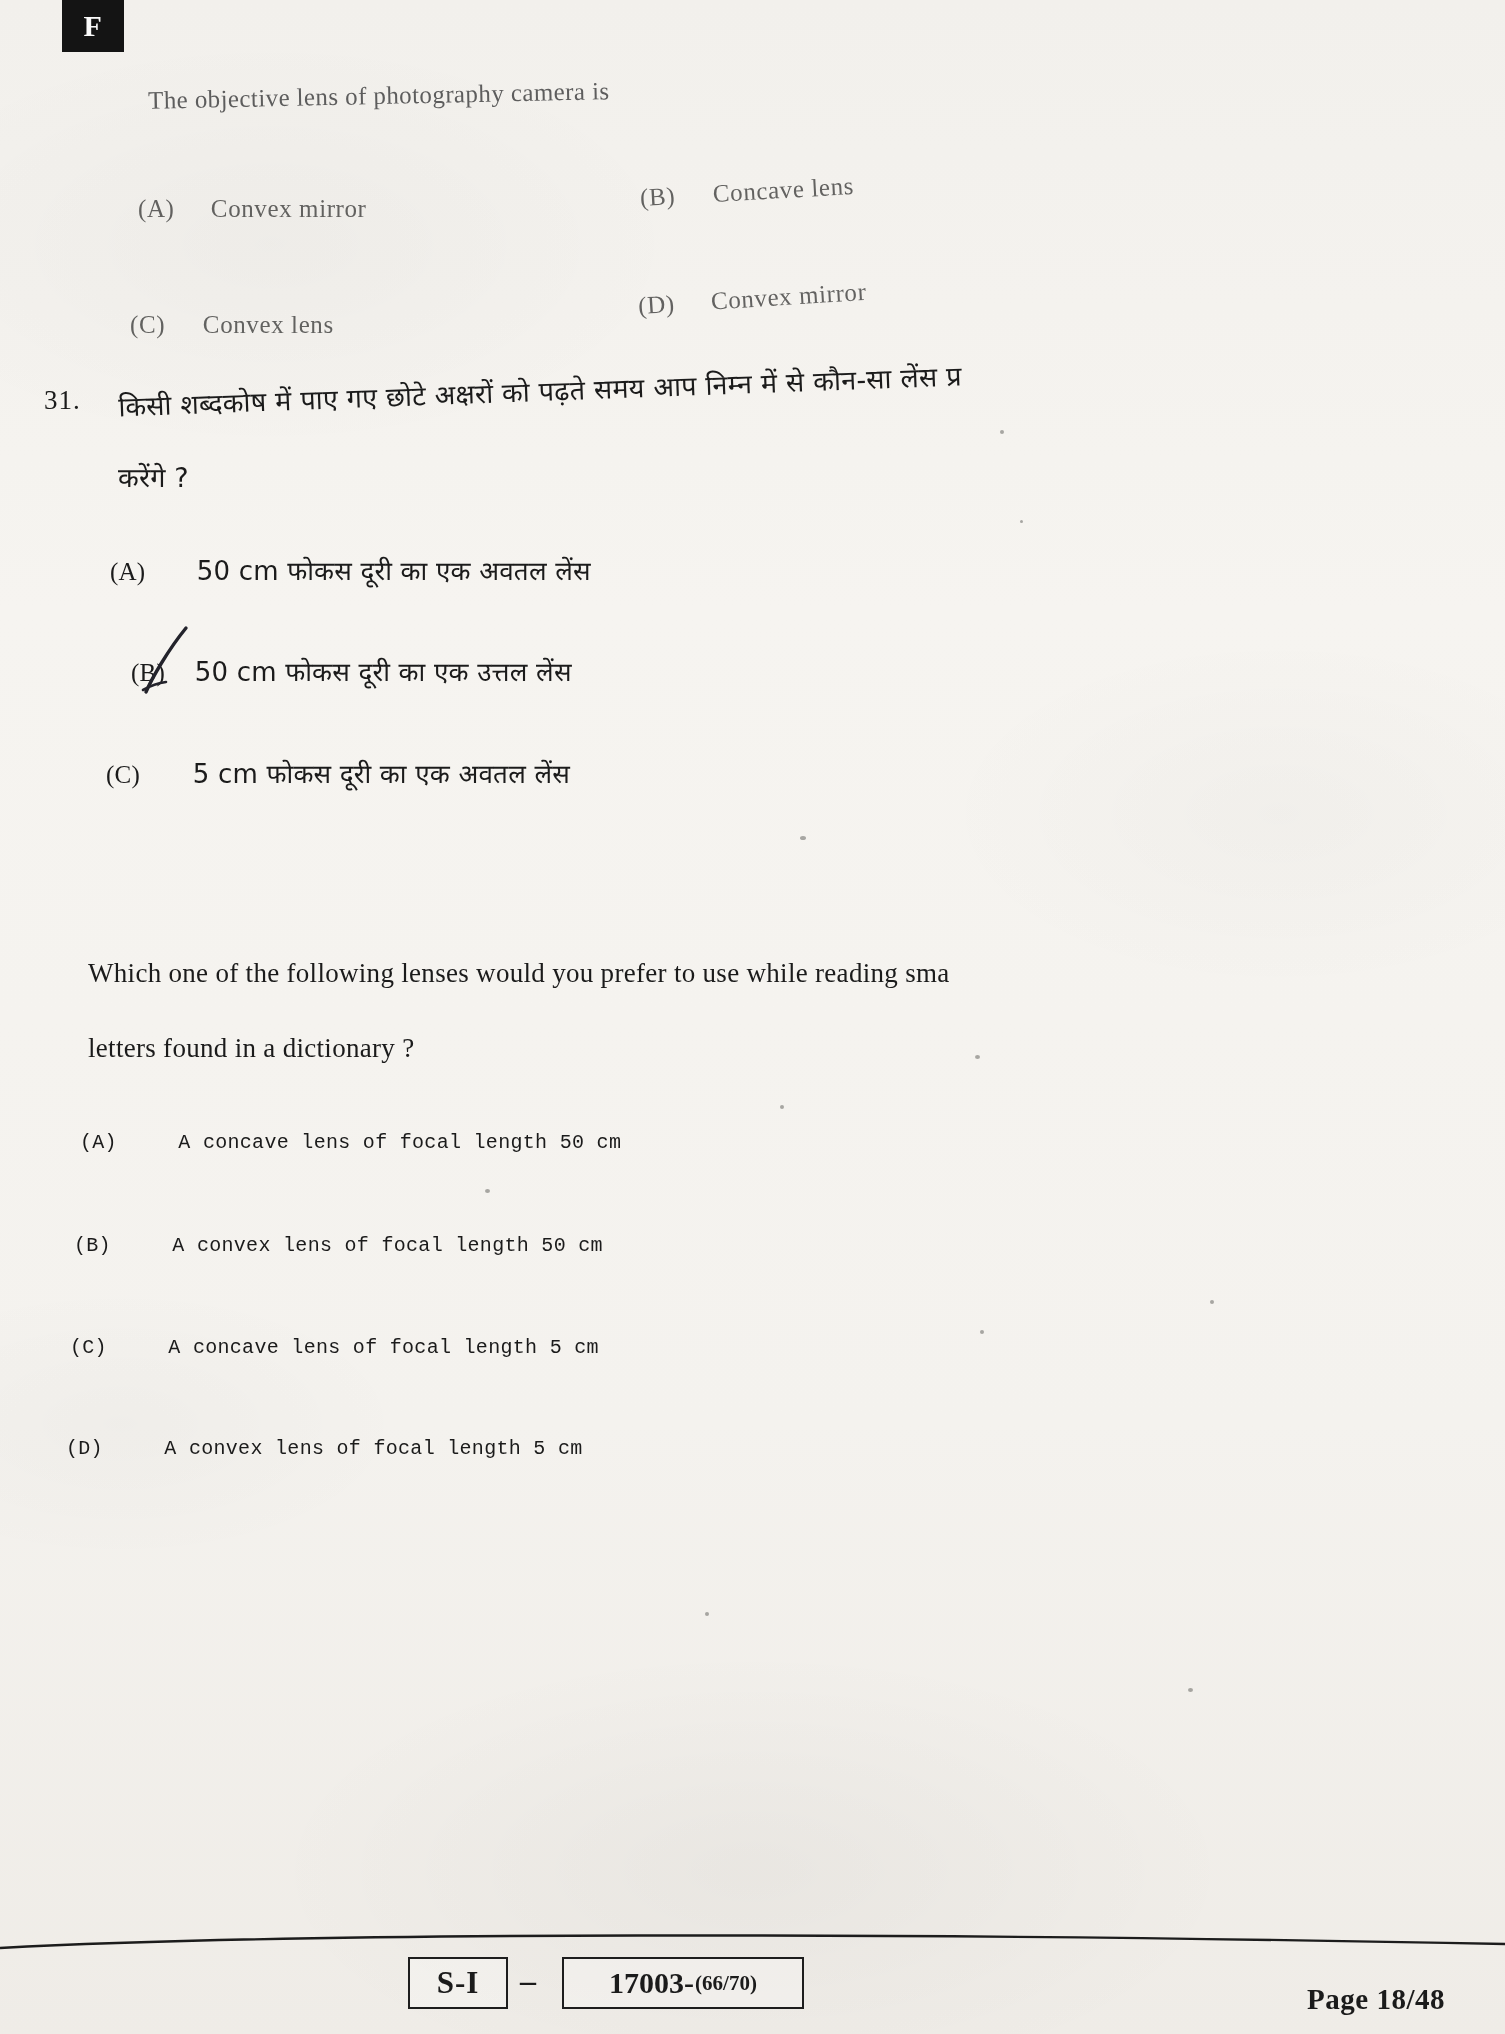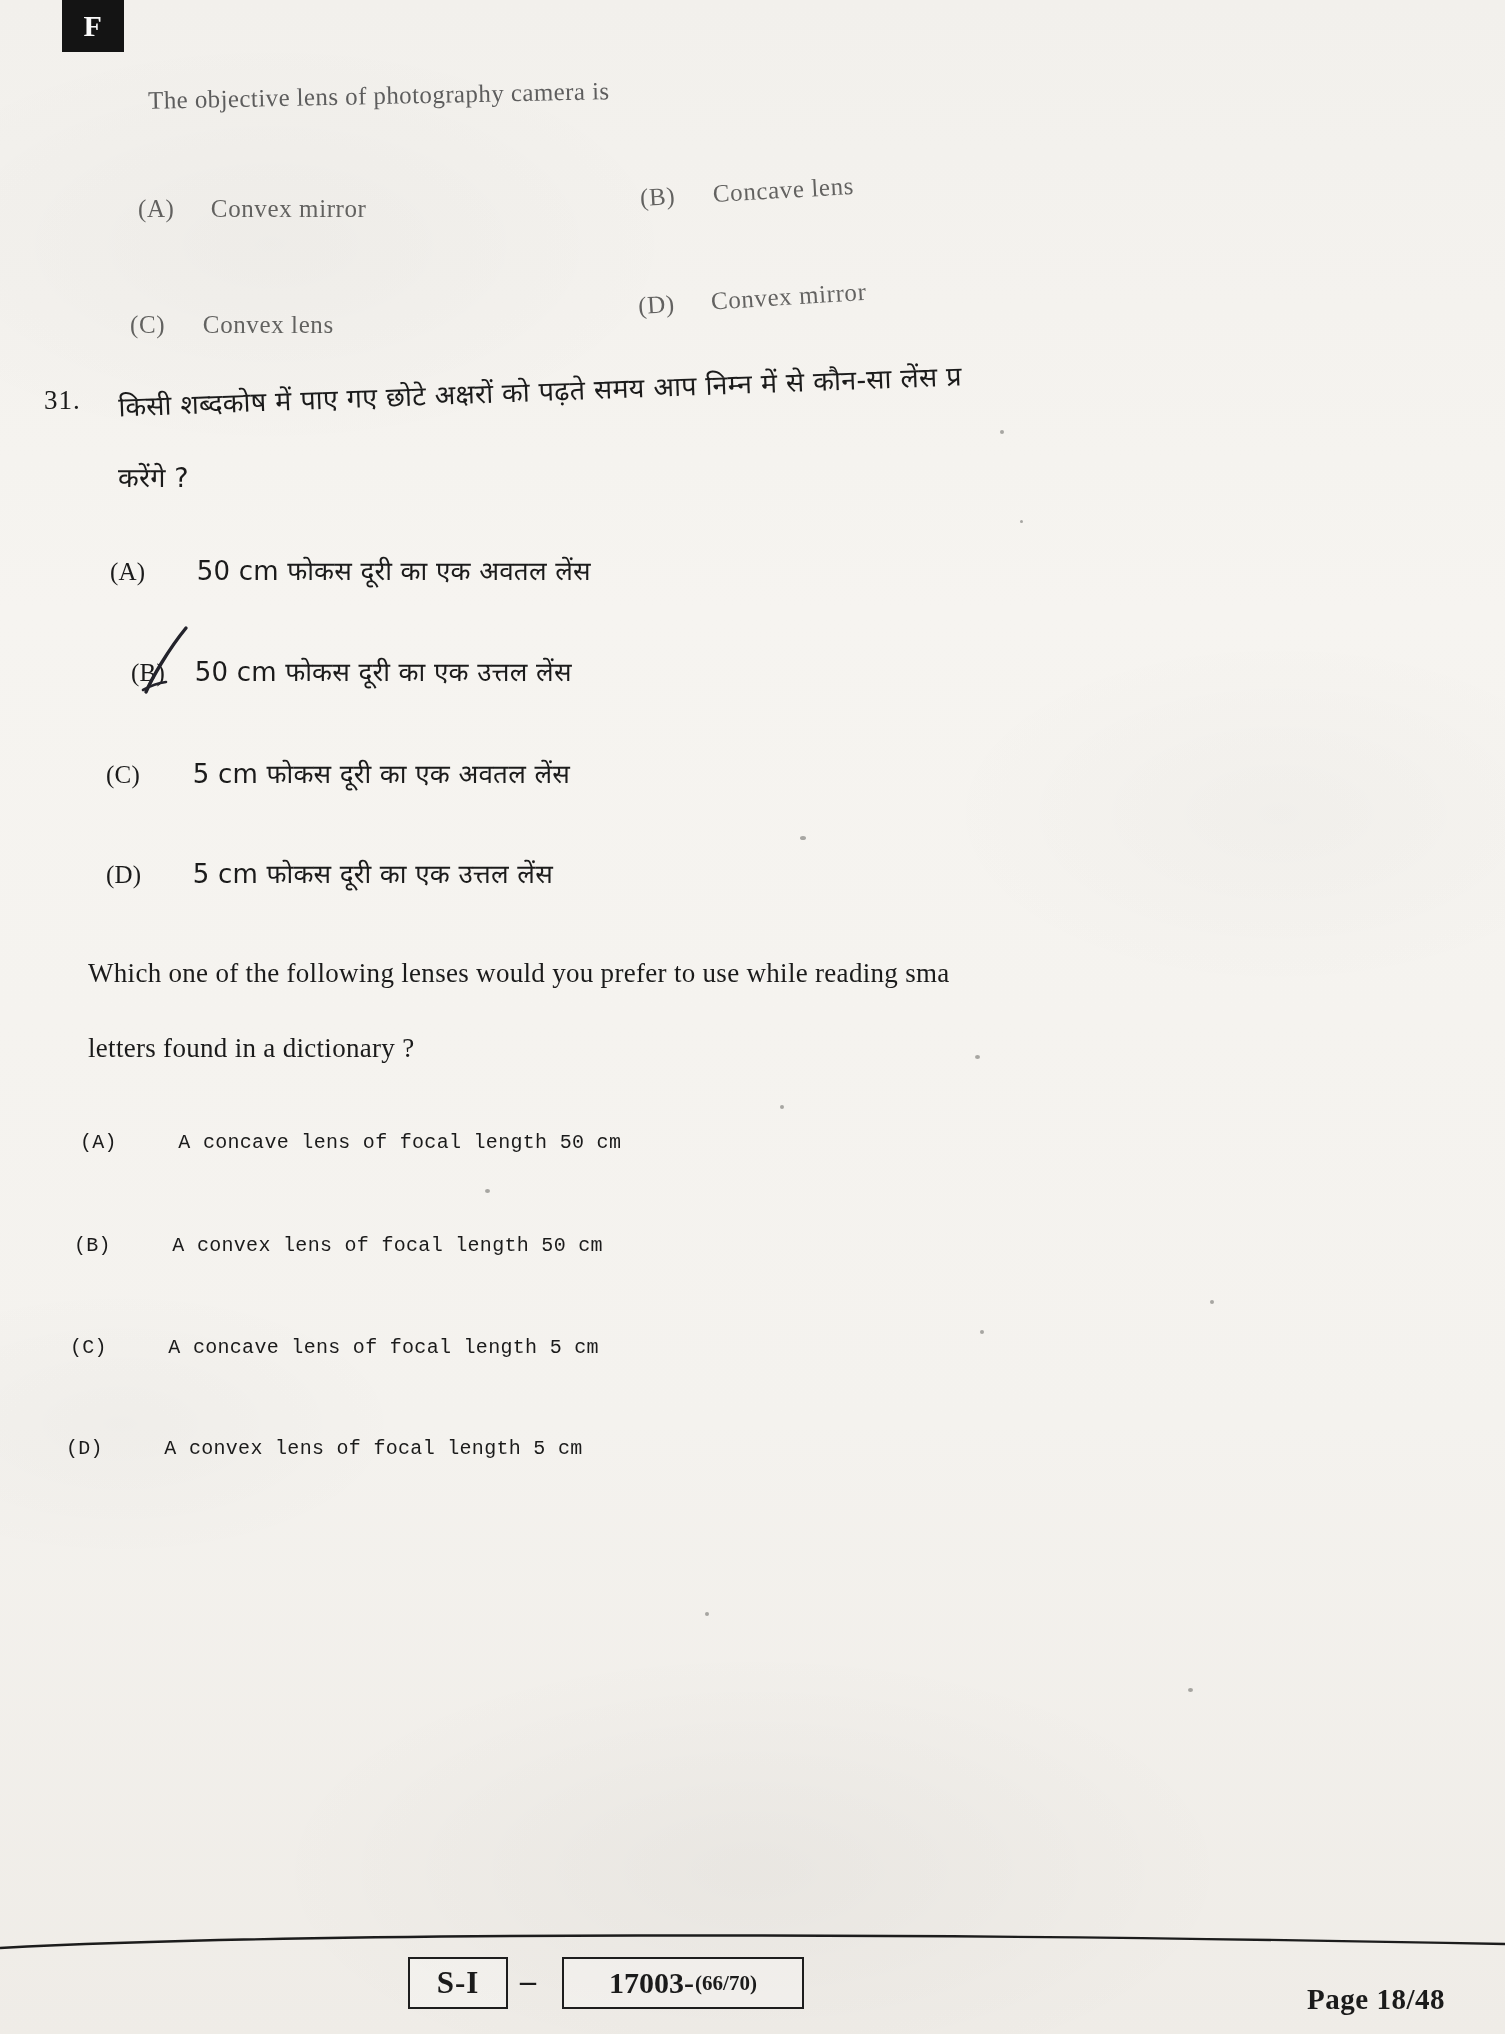--- a/index.html
+++ b/index.html
@@ -258,24 +258,20 @@
   <svg class="pen-tick" viewBox="0 0 60 80">
     <path d="M8 72 C14 58 30 30 48 8" stroke="#23232b" stroke-width="3.4" fill="none" stroke-linecap="round"></path>
     <path d="M5 70 C12 66 20 63 28 62" stroke="#23232b" stroke-width="2.6" fill="none" stroke-linecap="round"></path>
   </svg>
 
   <div class="hopt" style="left:106px; top:755px;">
     <span class="tag">(C)</span>
     <span class="hindi">5 cm फोकस दूरी का एक अवतल लेंस</span>
   </div>
 
-  <div class="hopt" style="left:106px; top:855px;">
-    <span class="tag">(D)</span>
-    <span class="hindi">5 cm फोकस दूरी का एक उत्तल लेंस</span>
-  </div>
 
   <div class="en-stem" style="left:88px; top:958px;">Which one of the following lenses would you prefer to use while reading sma</div>
   <div class="en-stem" style="left:88px; top:1033px;">letters found in a dictionary ?</div>
 
   <div class="en-opt" style="left:80px; top:1131px;">
     <span class="tag">(A)</span>
     <span>A concave lens of focal length 50 cm</span>
   </div>
 
   <div class="en-opt" style="left:74px; top:1234px;">

